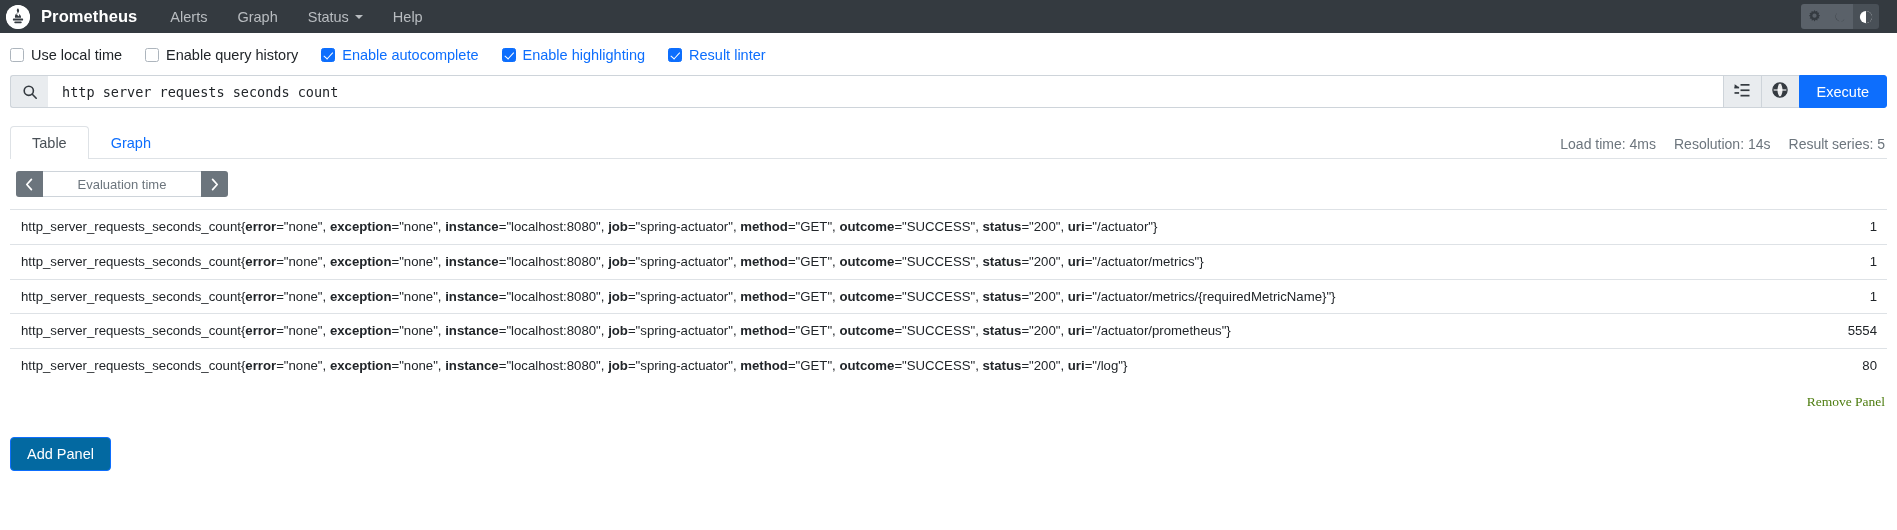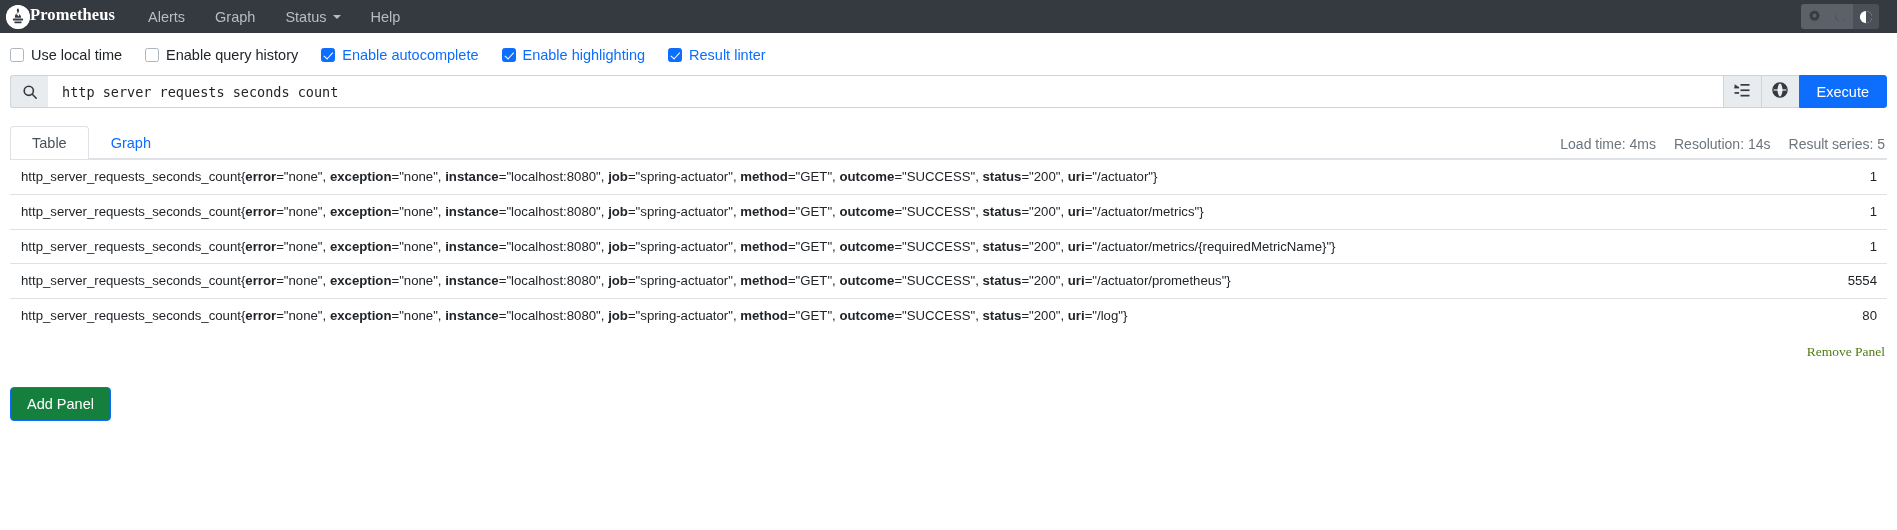--- a/index.html
+++ b/index.html
@@ -15,21 +15,21 @@
 
   
   .navbar{
     height:33px;
     background:#343a40;
     display:flex;
     align-items:center;
     padding:0 8px 0 6px;
     position:relative;
   }
-  .brand{ display:flex; margin-right:22px;font-family:Liberation Serif, serif; }
+  .brand{ display:flex; align-items:center; gap:11px; margin-right:22px; }
   .logo{
     width:24px; height:24px; border-radius:50%;
     background:#ffffff;
     position:relative;
     flex:0 0 auto;
     overflow:hidden;
   }
   .logo svg{ display:block; }
   .brand-name{
     color:#ffffff; font-size:16.5px; font-weight:bold; letter-spacing:.1px;
@@ -164,21 +164,21 @@
 
   
   .remove-row{
     margin:0 10px; padding:9px 2px 0 0; text-align:right;
   }
   .remove-link{
     color:#4d7c0f; font-size:13.5px; cursor:pointer; text-decoration:none;font-family:Liberation Serif, serif;
   }
   .addpanel-row{ padding:27px 0 0 10px; }
   .btn-add{
-    background:#15803d; border:1px solid #0d6efd; color:#fff;
+    background:#0369a1; border:1px solid #0d6efd; color:#fff;
     padding:8px 16px; font-size:14.5px; border-radius:4px; cursor:pointer;
     font-family:"Liberation Sans", sans-serif;
   }
 </style>
 </head>
 <body>
 
 <div class="navbar">
   <div class="brand">
     <div class="logo">
@@ -297,20 +297,35 @@
     <div class="tab">Graph</div>
   </div>
   <div class="stats">
     <span>Load time: 4ms</span>
     <span>Resolution: 14s</span>
     <span>Result series: 5</span>
   </div>
 </div>
 
 <div class="panel-body">
+  <div class="evalrow">
+    <div class="evalgroup">
+      <div class="ev-arrow left">
+        <svg width="9" height="13" viewBox="0 0 9 13" fill="none" stroke="#ffffff" stroke-width="1.7" stroke-linecap="round" stroke-linejoin="round">
+          <polyline points="6.4,1.4 1.8,6.5 6.4,11.6"></polyline>
+        </svg>
+      </div>
+      <div class="ev-field">Evaluation time</div>
+      <div class="ev-arrow right">
+        <svg width="9" height="13" viewBox="0 0 9 13" fill="none" stroke="#ffffff" stroke-width="1.7" stroke-linecap="round" stroke-linejoin="round">
+          <polyline points="2.6,1.4 7.2,6.5 2.6,11.6"></polyline>
+        </svg>
+      </div>
+    </div>
+  </div>
 
   <table class="result">
     <tbody>
         <tr>
           <td><span>http_server_requests_seconds_count{</span><span class="lbl">error</span><span>="none", </span><span class="lbl">exception</span><span>="none", </span><span class="lbl">instance</span><span>="localhost:8080", </span><span class="lbl">job</span><span>="spring-actuator", </span><span class="lbl">method</span><span>="GET", </span><span class="lbl">outcome</span><span>="SUCCESS", </span><span class="lbl">status</span><span>="200", </span><span class="lbl">uri</span><span>="/actuator"</span><span>}</span></td>
           <td class="val">1</td>
         </tr>
         <tr>
           <td><span>http_server_requests_seconds_count{</span><span class="lbl">error</span><span>="none", </span><span class="lbl">exception</span><span>="none", </span><span class="lbl">instance</span><span>="localhost:8080", </span><span class="lbl">job</span><span>="spring-actuator", </span><span class="lbl">method</span><span>="GET", </span><span class="lbl">outcome</span><span>="SUCCESS", </span><span class="lbl">status</span><span>="200", </span><span class="lbl">uri</span><span>="/actuator/metrics"</span><span>}</span></td>
           <td class="val">1</td>

